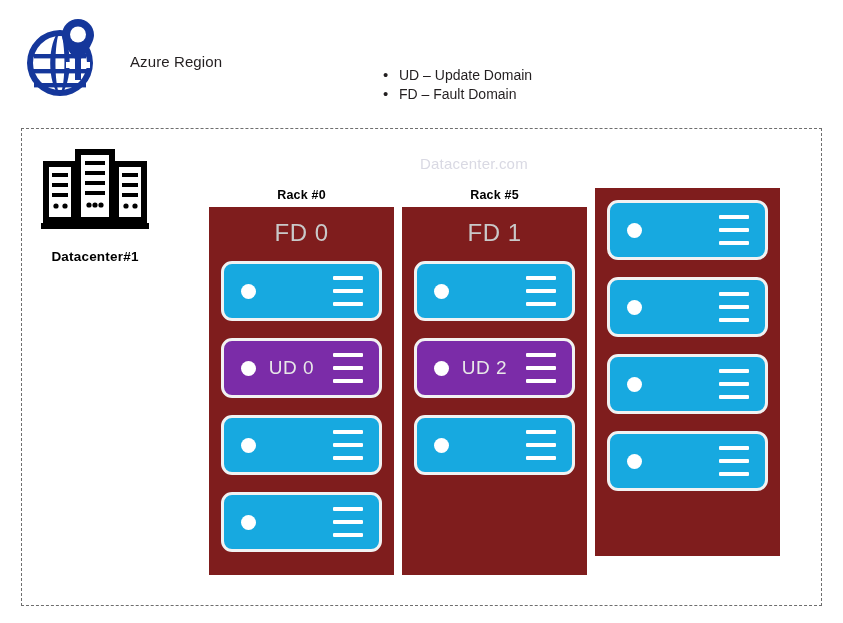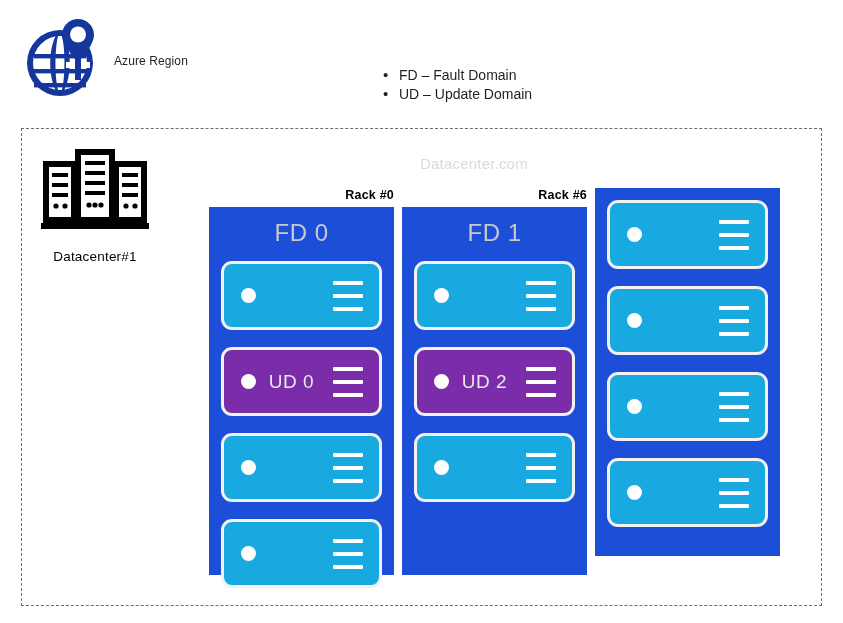--- a/index.html
+++ b/index.html
@@ -11,22 +11,22 @@
     overflow: hidden;
   }
 
   
   #region-header {
     position: absolute; left: 20px; top: 14px;
     display: flex; align-items: center;
   }
   #globe-icon { width: 82px; height: 90px; }
   #region-label {
-    margin-left: 12px;
-    font-size: 12px; color: #231f20; letter-spacing: .1px;
+    margin-left: 28px;
+    font-size: 15px; color: #231f20; letter-spacing: .1px;
   }
 
   
   #legend {
     position: absolute; left: 383px; top: 66px;
     list-style: none;
   }
   #legend li {
     font-size: 14px; color: #231f20;
     line-height: 19px;
@@ -53,50 +53,50 @@
   }
 
   
   #datacenter {
     position: absolute; left: 30px; top: 141px;
     width: 130px; text-align: center;
   }
   #datacenter-icon { width: 112px; height: 96px; display: block; margin: 0 auto; }
   #datacenter-label {
     margin-top: 12px;
-    font-size: 13.5px; font-weight: normal; color: #000000;
+    font-size: 13.5px; font-weight: bold; color: #000000;
     letter-spacing: .2px;
   }
 
   
   #racks {
     position: absolute; left: 209px; top: 188px;
     display: flex; gap: 8px;
   }
   .rack-col { width: 185px; }
   .rack-title {
-    text-align: right;
+    text-align: center;
     font-size: 12.5px; font-weight: bold; color: #000000;
     margin-bottom: 5px; letter-spacing: .2px;
   }
   .rack-box {
-    background: #1d4ed8;
+    background: #7f1d1d;
     height: 368px;
     padding: 12px 12px 16px 12px;
   }
   .rack-fd {
     text-align: center;
     font-size: 24px; color: #c9c9c9;
     margin-bottom: 14px; letter-spacing: .5px;
   }
 
   
   .server {
     position: relative;
-    height: 69px;
+    height: 60px;
     margin-bottom: 17px;
     border: 3px solid #f2f2f2;
     border-radius: 11px;
     display: flex; align-items: center;
   }
   .server.cyan   { background: #17a9e0; }
   .server.purple { background: #7b2ca8; }
   .server-dot {
     width: 15px; height: 15px; border-radius: 50%;
     background: #ffffff;
@@ -141,22 +141,22 @@
       </g>
       <circle cx="58" cy="20.5" r="8" fill="#ffffff"></circle>
       <rect x="46" y="48" width="24" height="6" fill="#ffffff"></rect>
       <rect x="55" y="44" width="6" height="22" fill="#15379b"></rect>
     </svg>
   </span>
   <span id="region-label">Azure Region</span>
 </div>
 
 <ul id="legend">
+  <li>UD – Update Domain</li>
   <li>FD – Fault Domain</li>
-  <li>UD – Update Domain</li>
 </ul>
 
 <div id="region-frame"></div>
 
 <div id="watermark">Datacenter.com</div>
 
 <div id="datacenter">
   <span>
     <svg id="datacenter-icon" viewBox="0 0 112 96" xmlns="http://www.w3.org/2000/svg">
       <g fill="#000000">
@@ -234,21 +234,21 @@
         <span class="server-bars">
             <i></i>
             <i></i>
             <i></i>
           </span>
       </div>
     </div>
   </div>
 
   <div class="rack-col">
-    <div class="rack-title">Rack #6</div>
+    <div class="rack-title">Rack #5</div>
     <div class="rack-box">
       <div class="rack-fd">FD 1</div>
 
       <div class="server cyan">
         <span class="server-dot"></span>
         <span class="server-label"></span>
         <span class="server-bars">
             <i></i>
             <i></i>
             <i></i>

